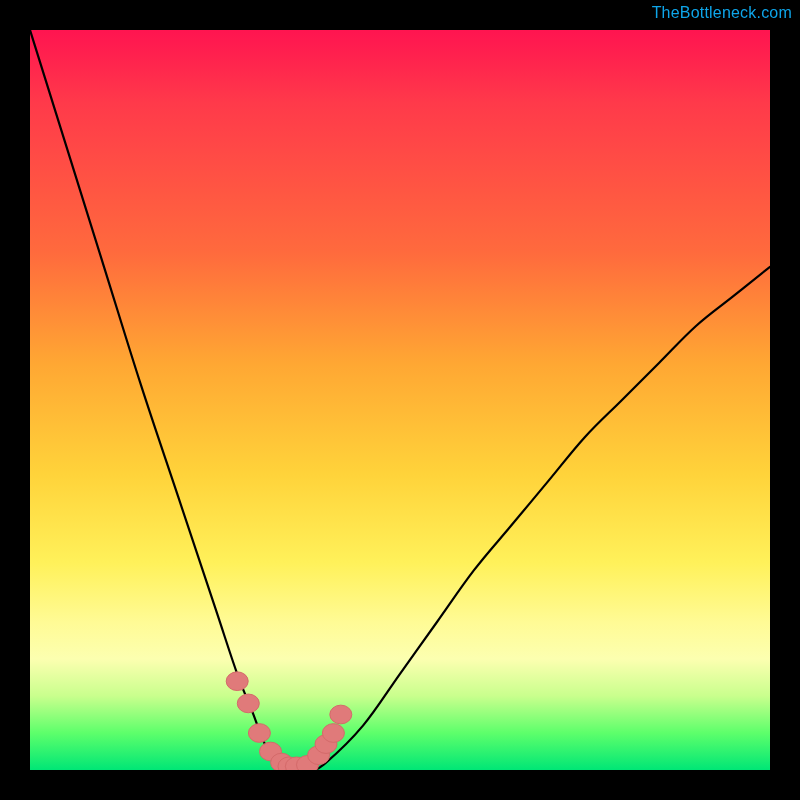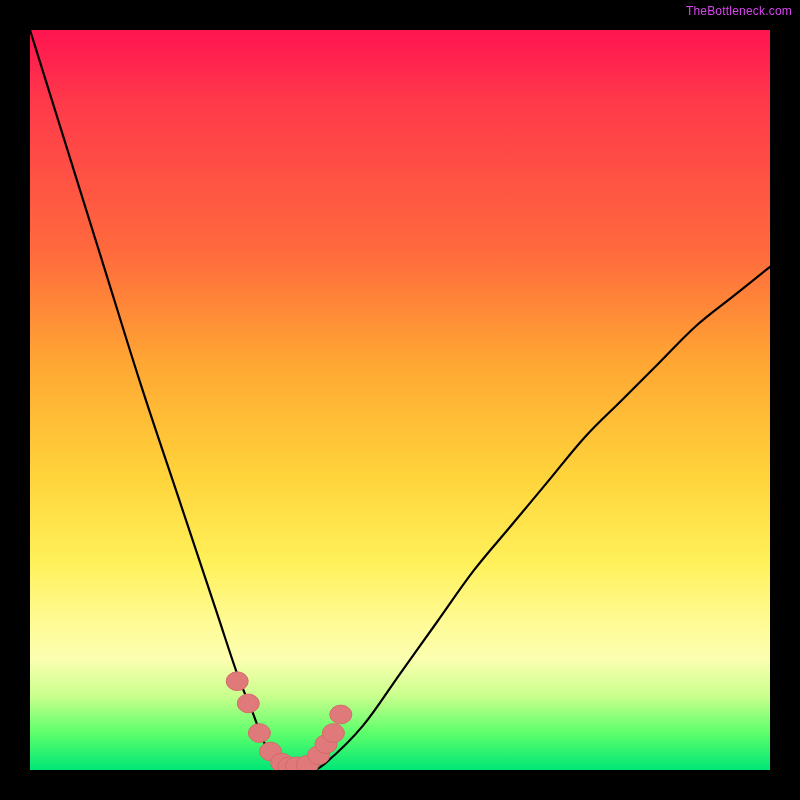--- a/index.html
+++ b/index.html
@@ -37,22 +37,22 @@
       #fcffb0 85%,
       #c9ff8d 90%,
       #5dff6b 95%,
       #00e676 100%
     );
   }
   .watermark {
     position: absolute;
     top: 4px;
     right: 8px;
-    color: #d946ef;
-    font-size: 12px;
+    color: #0ea5e9;
+    font-size: 16px;
     letter-spacing: 0.2px;
     user-select: none;
   }
   svg.curves {
     position: absolute;
     top: 0;
     left: 0;
   }
   .curve-main {
     fill: none;

